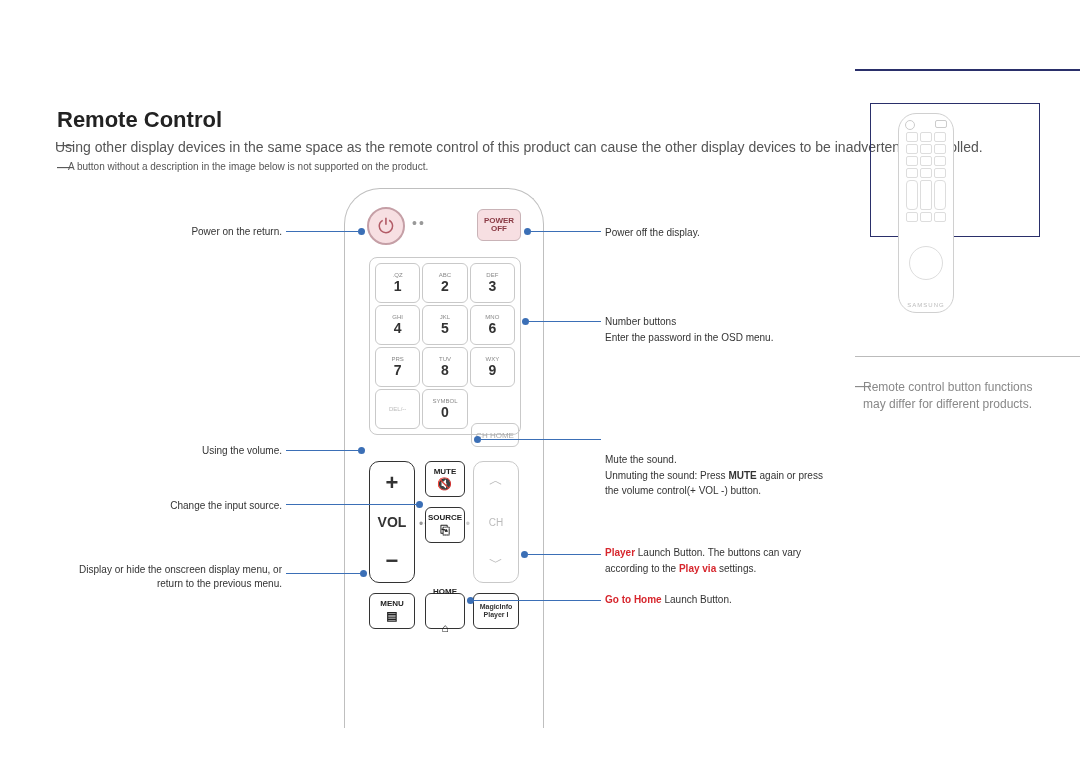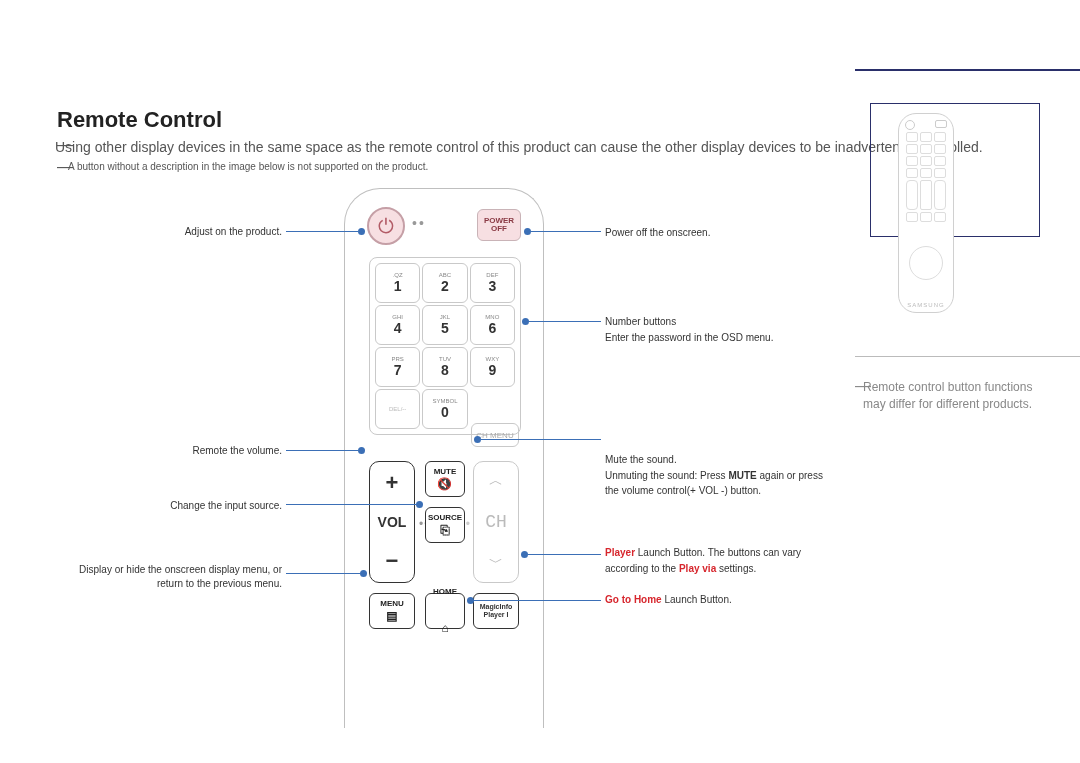--- a/index.html
+++ b/index.html
@@ -57,21 +57,21 @@
 
   .chlist { position:absolute; right:24px; top:234px; width:48px; height:24px; border:1px solid #c9c9c9; border-radius:6px; font-size:8px; color:#aaa; display:flex; align-items:center; justify-content:center; }
 
   .volrock { position:absolute; left:24px; top:272px; width:46px; height:122px; border:1px solid #333; border-radius:10px; display:flex; flex-direction:column; align-items:center; justify-content:space-between; padding:8px 0; background:#fff; }
   .plus, .minus { font-size:22px; font-weight:700; }
   .vlabel { font-size:14px; font-weight:700; }
   .vdots { position:absolute; left:74px; top:328px; font-size:12px; letter-spacing:1px; color:#999; }
 
   .chrock { position:absolute; right:24px; top:272px; width:46px; height:122px; border:1px solid #c9c9c9; border-radius:10px; display:flex; flex-direction:column; align-items:center; justify-content:space-between; padding:10px 0; background:#fff; color:#bbb; }
   .chev { font-size:14px; }
-  .chlabel { font-size:18px; font-weight:400;font-family:Liberation Mono, monospace; }
+  .chlabel { font-size:10px; font-weight:400; }
   .cdots { position:absolute; right:72px; top:328px; font-size:12px; letter-spacing:1px; color:#ccc; }
 
   .mbtn { position:absolute; width:40px; border:1px solid #333; border-radius:6px; font-size:8px; font-weight:700; display:flex; flex-direction:column; align-items:center; justify-content:center; line-height:1; background:#fff; color:#222; }
   .mutebtn { left:80px; top:272px; height:36px; }
   .srcbtn  { left:80px; top:318px; height:36px; }
   .mutebtn .ic, .srcbtn .ic, .menubtn .ic, .homebtn .ic { font-size:12px; margin-top:2px; }
 
   .menubtn { left:24px; top:404px; height:36px; width:46px; }
   .homebtn { left:80px; top:404px; height:36px; width:40px;gap:24px; }
   .magicbtn{ position:absolute; right:24px; top:404px; width:46px; height:36px; border:1px solid #333; border-radius:6px; font-size:7px; font-weight:700; display:flex; flex-direction:column; align-items:center; justify-content:center; line-height:1.1; }
@@ -107,26 +107,26 @@
 
 <div class="page-rule"></div>
 
 <h1 class="title">Remote Control</h1>
 
 <span class="dash1">―</span>
 <p class="note1">Using other display devices in the same space as the remote control of this product can cause the other display devices to be inadvertently controlled.</p>
 <span class="dash2">―</span>
 <p class="note2">A button without a description in the image below is not supported on the product.</p>
 
-<div class="lbl lbl-pon">Adjust on the product.</div>
-<div class="lbl lbl-vol">Remote the volume.</div>
+<div class="lbl lbl-pon">Power on the return.</div>
+<div class="lbl lbl-vol">Using the volume.</div>
 <div class="lbl lbl-src">Change the input source.</div>
 <div class="lbl lbl-menu">Display or hide the onscreen display menu, or return to the previous menu.</div>
 
-<div class="rtxt rtxt-poff">Power off the onscreen.</div>
+<div class="rtxt rtxt-poff">Power off the display.</div>
 <div class="rtxt rtxt-num">
   <span>Number buttons</span><br>
   <span>Enter the password in the OSD menu.</span>
 </div>
 <div class="rtxt rtxt-mute">
   <span>Mute the sound.</span><br>
   <span>Unmuting the sound: Press </span><b>MUTE</b><span> again or press the volume control(+ VOL -) button.</span>
 </div>
 <div class="rtxt rtxt-player">
   <span class="red">Player</span><span> Launch Button. The buttons can vary according to the </span><span class="red">Play via</span><span> settings.</span>
@@ -192,21 +192,21 @@
           <span class="knum"></span>
         </div>
       <div class="key">
           <span class="ktop">SYMBOL</span>
           <span class="knum">0</span>
         </div>
       <div class="key faded" style="border-color:transparent"></div>
     </div>
   </div>
 
-  <div class="chlist">CH MENU</div>
+  <div class="chlist">CH HOME</div>
 
   <div class="volrock">
     <span class="plus">+</span>
     <span class="vlabel">VOL</span>
     <span class="minus">−</span>
   </div>
   <div class="vdots">••</div>
 
   <div class="chrock">
     <span class="chev">︿</span>

